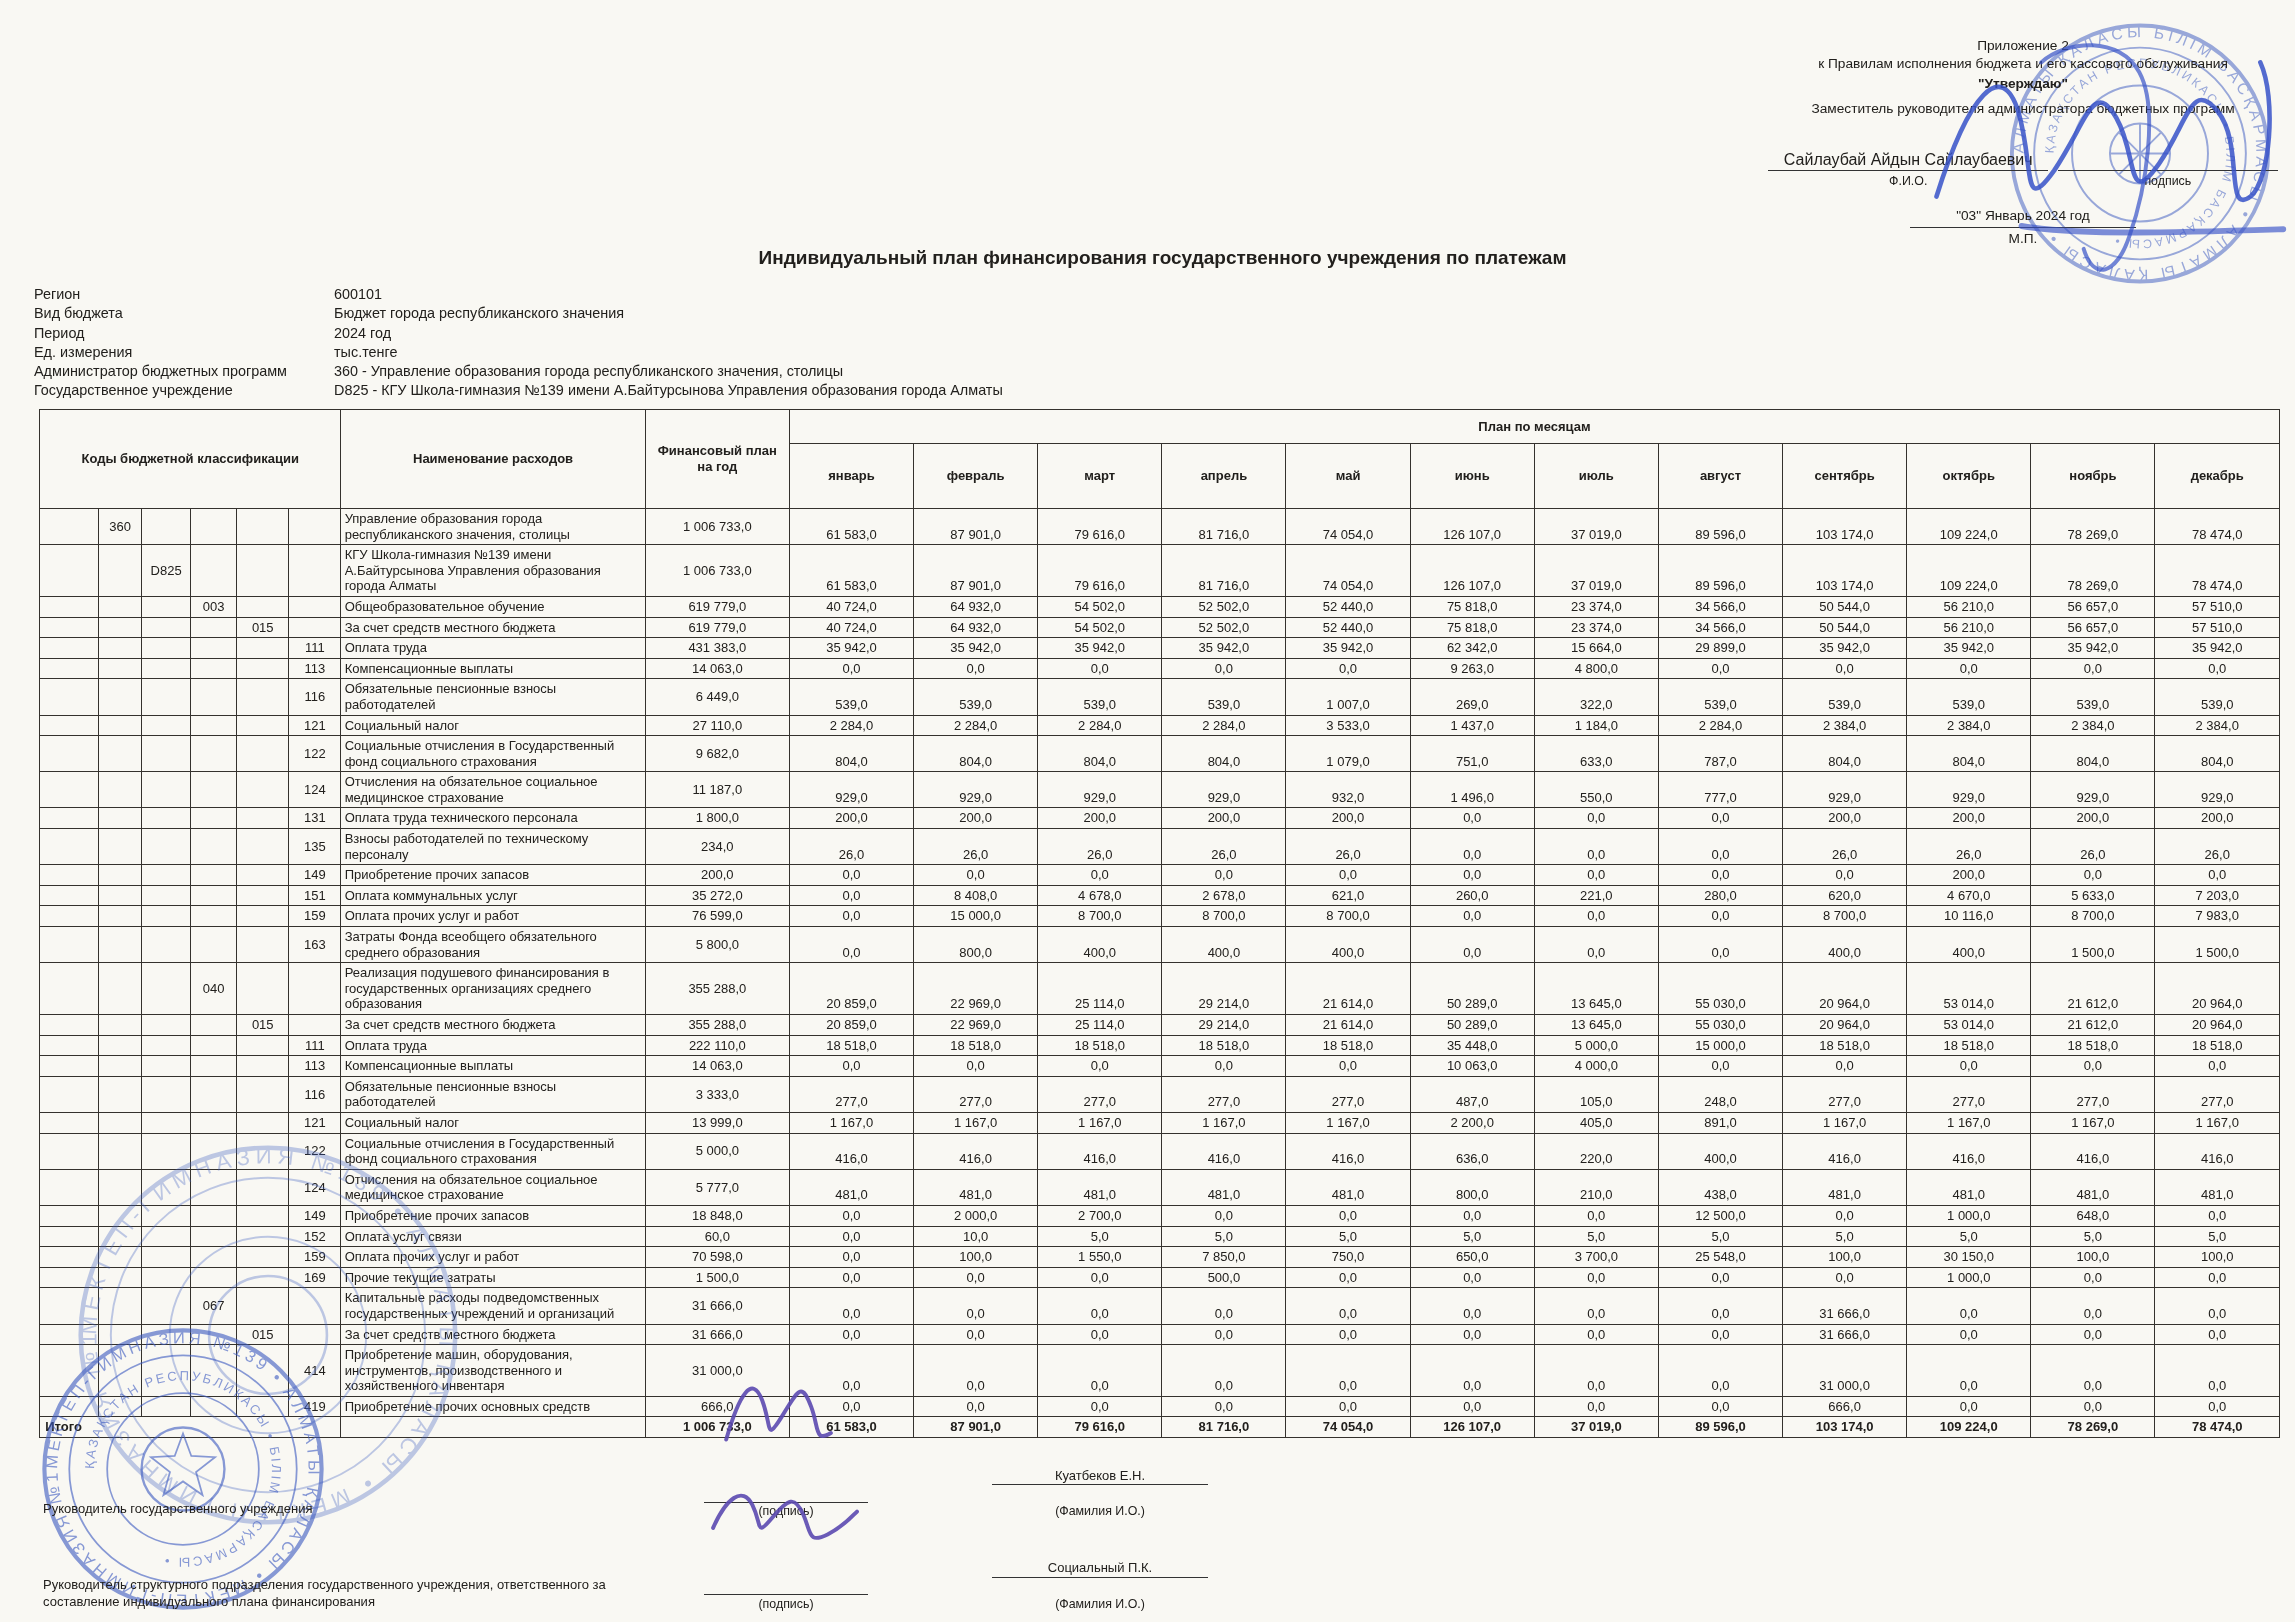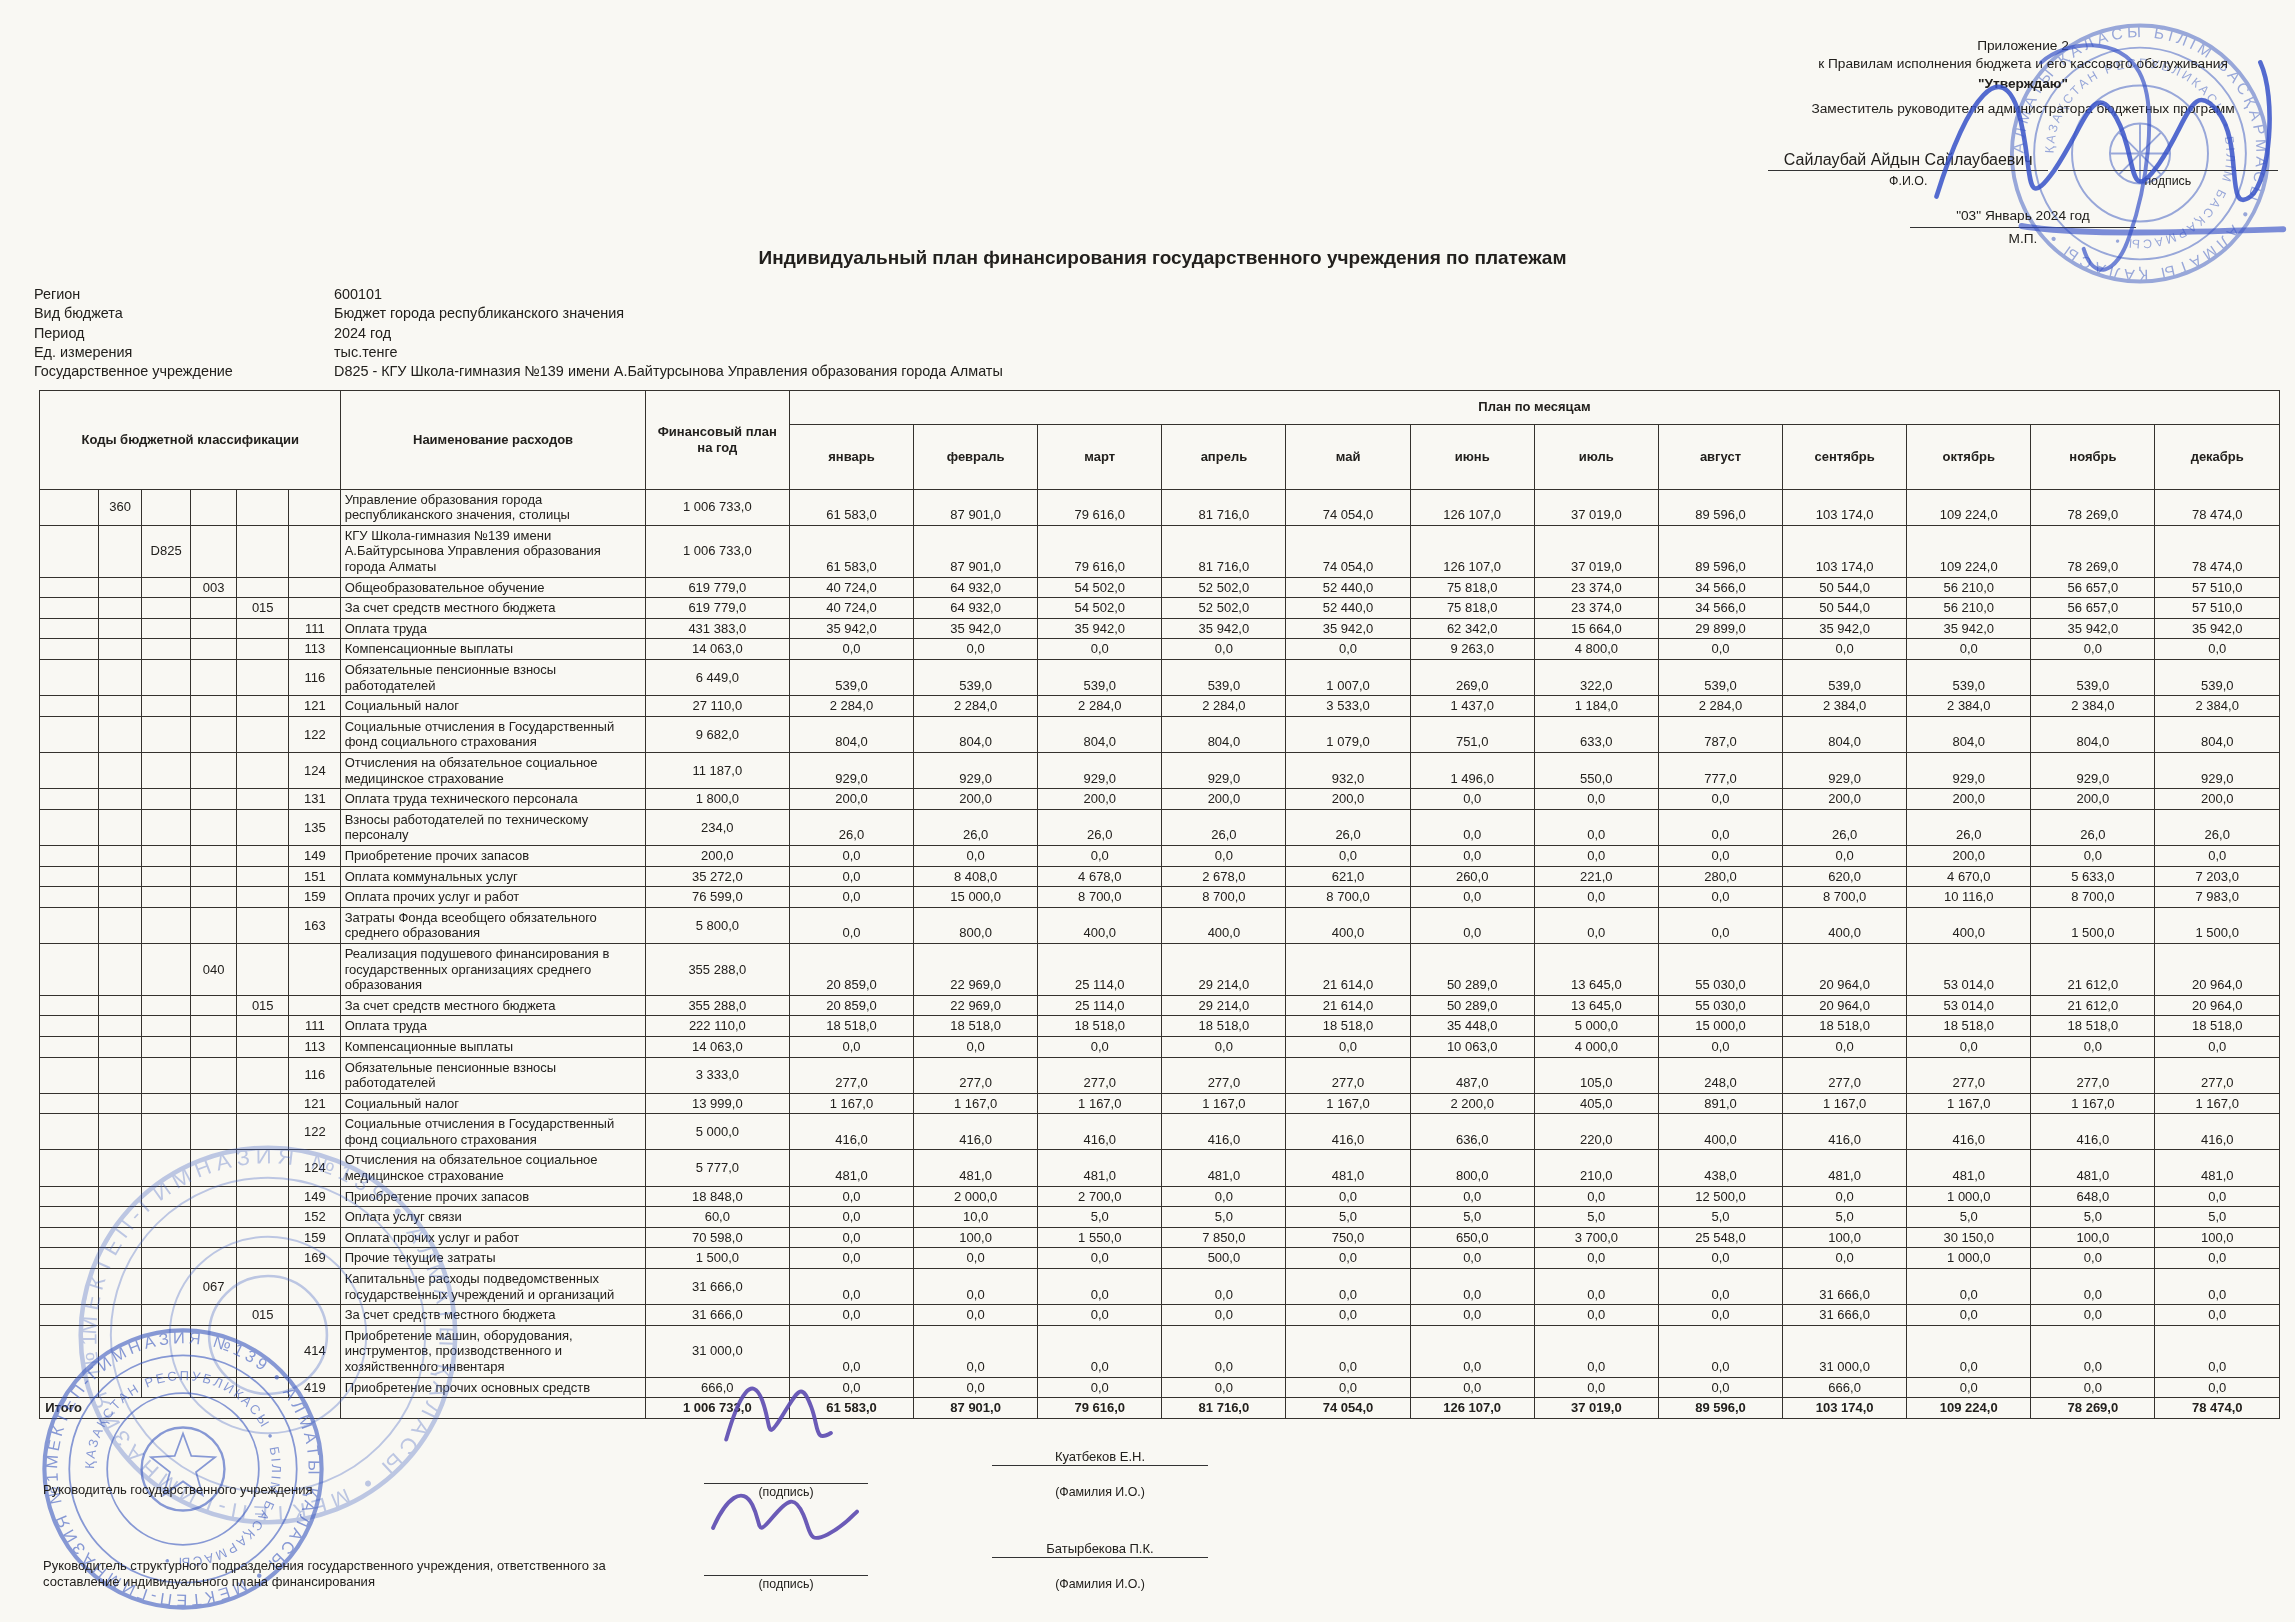--- a/index.html
+++ b/index.html
@@ -85,20 +85,24 @@
     </div>
     <div class="meta-row">
       <div class="meta-label">Период</div>
       <div class="meta-value">2024 год</div>
     </div>
     <div class="meta-row">
       <div class="meta-label">Ед. измерения</div>
       <div class="meta-value">тыс.тенге</div>
     </div>
     <div class="meta-row">
+      <div class="meta-label">Администратор бюджетных программ</div>
+      <div class="meta-value">360 - Управление образования города республиканского значения, столицы</div>
+    </div>
+    <div class="meta-row">
       <div class="meta-label">Государственное учреждение</div>
       <div class="meta-value">D825 - КГУ Школа-гимназия №139 имени А.Байтурсынова  Управления образования города Алматы</div>
     </div>
   </div>
 
 <table class="plan">
   <colgroup>
     <col style="width:59px">
       <col style="width:43px">
       <col style="width:49px">
@@ -868,21 +872,21 @@
       <div class="lbl">(Фамилия И.О.)</div>
     </div>
   </div>
   <div class="sig-row">
     <div class="sig-role">Руководитель структурного подразделения государственного учреждения, ответственного за составление индивидуального плана финансирования</div>
     <div class="sig-line">
       <div class="line"></div>
       <div class="lbl">(подпись)</div>
     </div>
     <div class="sig-name">
-      <div class="nm">Батырбекова П.К.</div>
+      <div class="nm">Социальный П.К.</div>
       <div class="lbl">(Фамилия И.О.)</div>
     </div>
   </div>
 </div>
 
 <svg class="stamp" style="left:1996px;top:13px;opacity:.55" width="288" height="281" viewBox="0 0 440 430">
   <defs>
     <path id="tpa" d="M220,215 m-178,0 a178,178 0 1,1 356,0 a178,178 0 1,1 -356,0"></path>
     <path id="tpb" d="M220,215 m-132,0 a132,132 0 1,1 264,0 a132,132 0 1,1 -264,0"></path>
   </defs>

